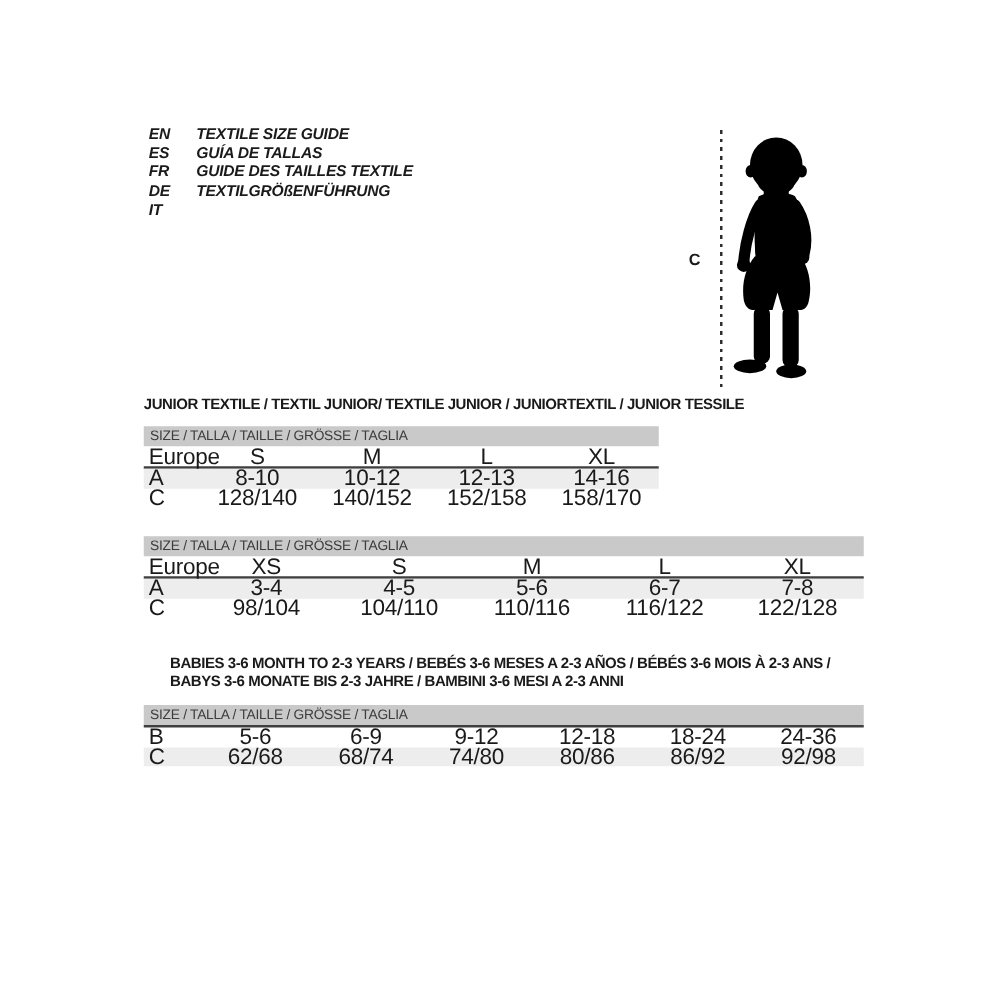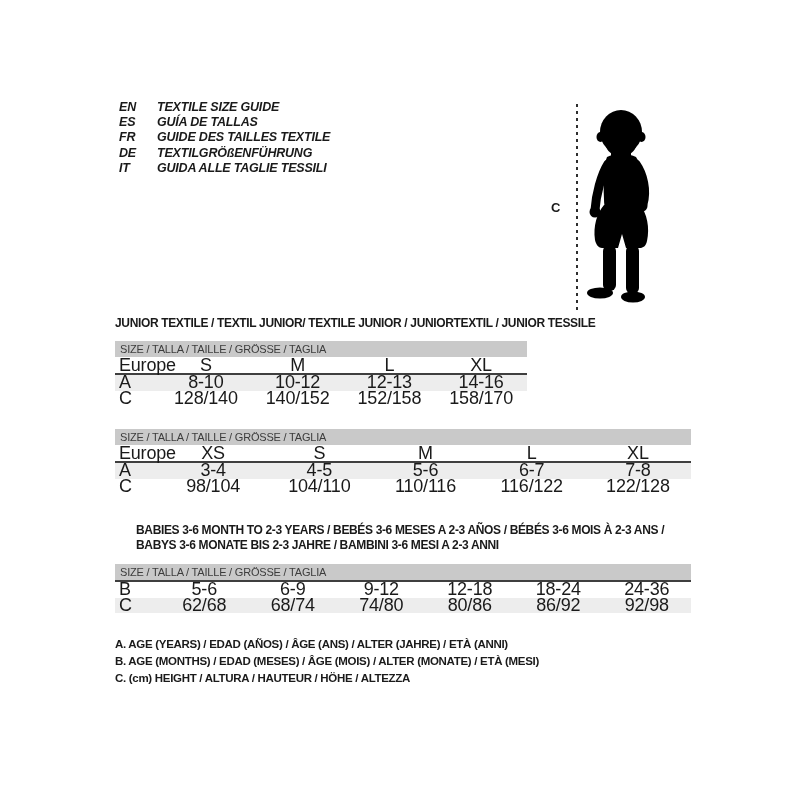--- a/index.html
+++ b/index.html
@@ -61,21 +61,20 @@
     <div class="lang-row">
       <span class="lang-code">FR</span>
       <span class="lang-label">GUIDE DES TAILLES TEXTILE</span>
     </div>
     <div class="lang-row">
       <span class="lang-code">DE</span>
       <span class="lang-label">TEXTILGRÖßENFÜHRUNG</span>
     </div>
     <div class="lang-row">
       <span class="lang-code">IT</span>
-      <span class="lang-label">GUIDA ALLE TAGLIE TESSILI</span>
     </div>
   </div>
 
   <div class="fig-dash"></div>
   <div class="fig-label">C</div>
   <svg class="fig-svg" width="90" height="202" viewBox="0 0 90 200">
     <g fill="#000">
       <ellipse cx="40" cy="25" rx="21" ry="22"></ellipse>
       <ellipse cx="19.5" cy="30" rx="4" ry="5"></ellipse>
       <ellipse cx="60.5" cy="30" rx="4" ry="5"></ellipse>
@@ -176,19 +175,14 @@
           <span class="tcell">62/68</span>
           <span class="tcell">68/74</span>
           <span class="tcell">74/80</span>
           <span class="tcell">80/86</span>
           <span class="tcell">86/92</span>
           <span class="tcell">92/98</span>
         </div>
       </div>
   </section>
 
-  <div class="notes">
-    <div>A. AGE (YEARS) / EDAD (AÑOS) / ÂGE (ANS) / ALTER (JAHRE) / ETÀ (ANNI)</div>
-    <div>B. AGE (MONTHS) / EDAD (MESES) / ÂGE (MOIS) / ALTER (MONATE) / ETÀ (MESI)</div>
-    <div>C. (cm) HEIGHT / ALTURA / HAUTEUR / HÖHE / ALTEZZA</div>
-  </div>
 
 </div>
 
 </body></html>

